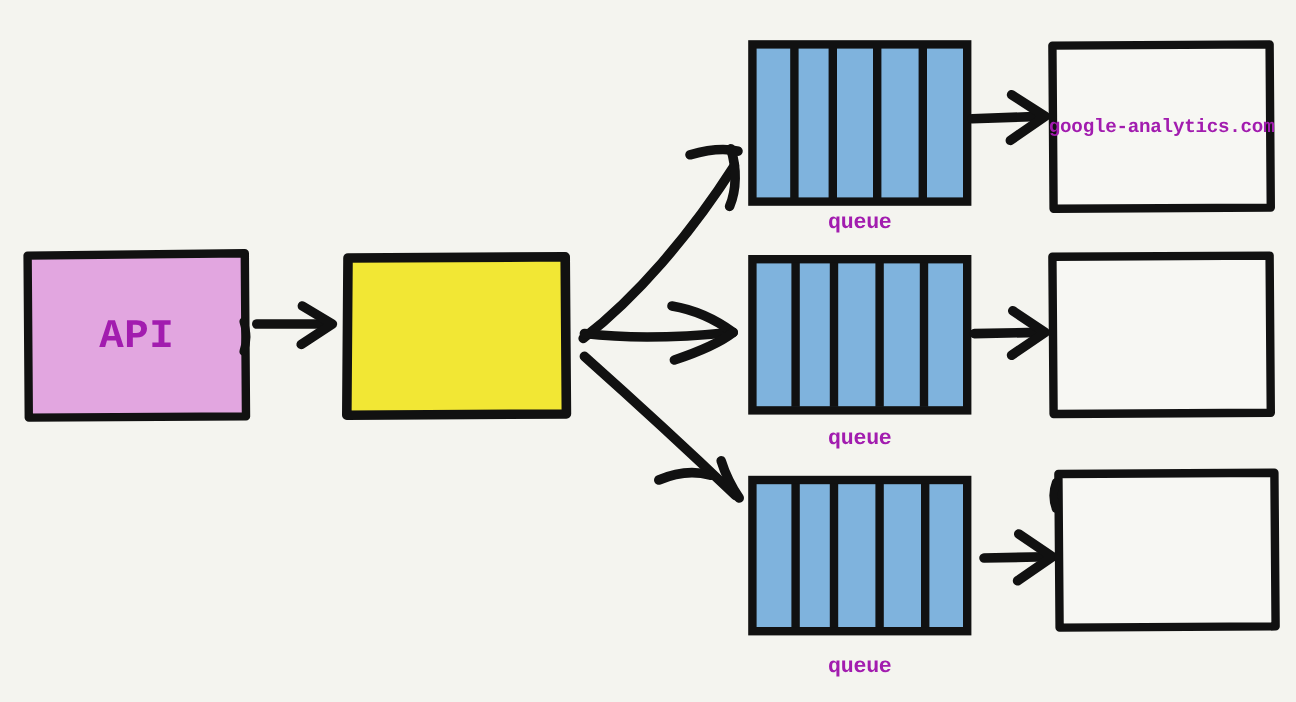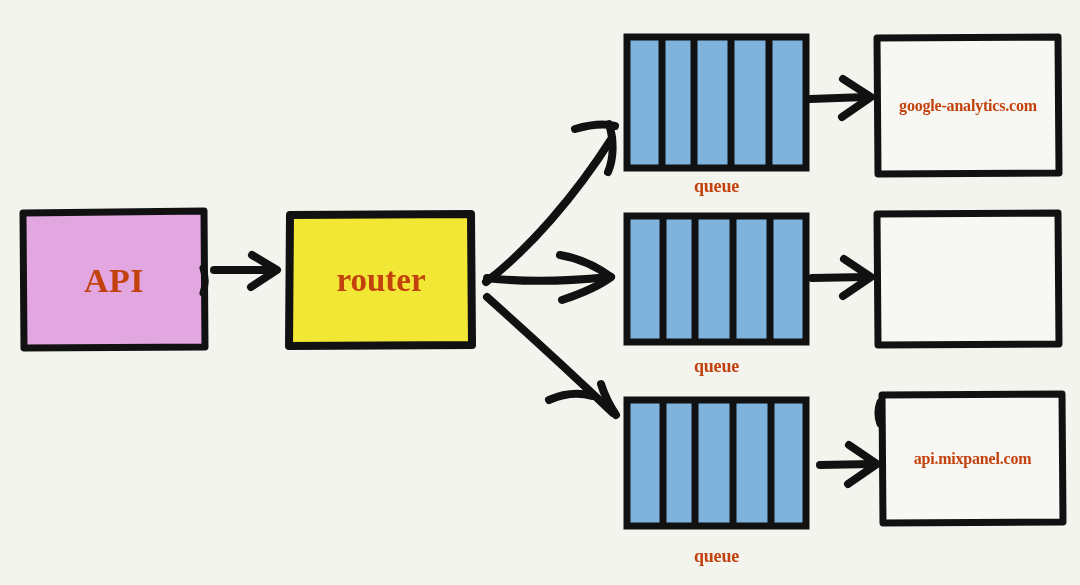--- a/index.html
+++ b/index.html
@@ -20,22 +20,22 @@
     top: 0;
     left: 0;
     width: 1080px;
     height: 585px;
   }
   .node-label {
     position: absolute;
     display: flex;
     align-items: center;
     justify-content: center;
-    color: #c2410c;
-    font-family: Liberation Serif, serif;
+    color: #a21caf;
+    font-family: Liberation Mono, monospace;
     font-weight: bold;
     text-align: center;
     pointer-events: none;
     white-space: nowrap;
   }
   .label-api {
     font-size: 34px;
     letter-spacing: 0.5px;
   }
   .label-router {
@@ -139,26 +139,24 @@
 
     <g>
       <path d="M882,395 L1062,394 L1063,522 L883,523 Z" fill="#f7f7f3" stroke="#111111" stroke-width="7" stroke-linejoin="round"></path>
       <path d="M880,402 C877,410 877,416 880,424" fill="none" stroke="#111111" stroke-width="7" stroke-linecap="round"></path>
     </g>
 
   </svg>
 
   <div class="node-label label-api" style="left:23px; top:213px; width:182px; height:135px;">API</div>
 
-  <div class="node-label label-router" style="left:290px; top:215px; width:182px; height:131px;">router</div>
 
   <div class="node-label label-queue" style="left:627px; top:172px; width:179px; height:28px;">queue</div>
 
   <div class="node-label label-queue" style="left:627px; top:352px; width:179px; height:28px;">queue</div>
 
   <div class="node-label label-queue" style="left:627px; top:542px; width:179px; height:28px;">queue</div>
 
   <div class="node-label label-endpoint" style="left:877px; top:38px; width:182px; height:136px;">google-analytics.com</div>
 
 
-  <div class="node-label label-endpoint" style="left:882px; top:395px; width:181px; height:128px;">api.mixpanel.com</div>
 
 </div>
 
 </body></html>

